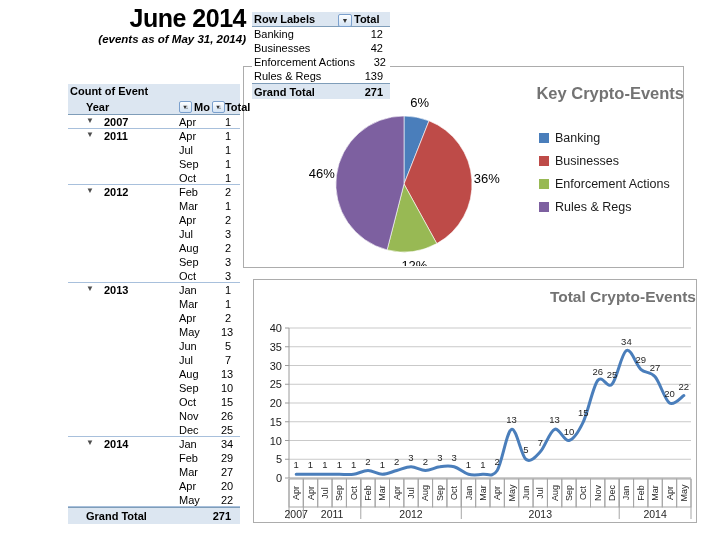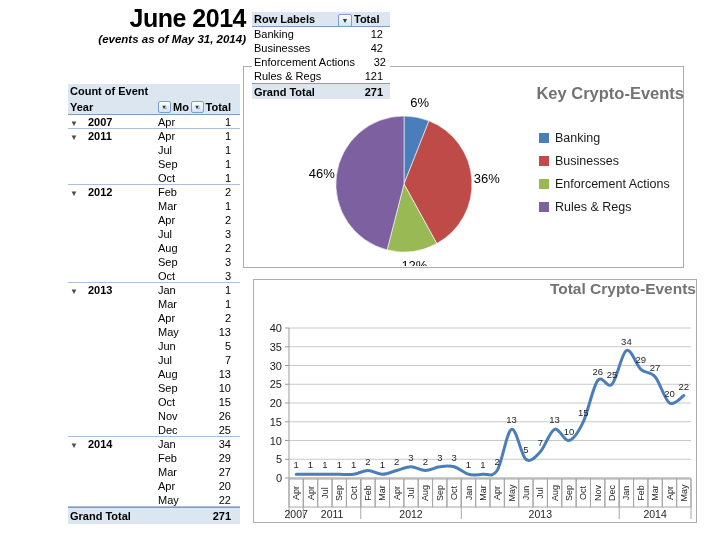--- a/index.html
+++ b/index.html
@@ -10,21 +10,21 @@
   #title-block { position:absolute; left:18px; top:5px; width:228px; text-align:right; color:#000; }
   .title-line { font-size:25px; font-weight:bold; line-height:27px; letter-spacing:-0.5px; }
   .subtitle   { font-size:11.5px; font-style:italic; font-weight:bold; margin-top:1px; }
 
   
   .frame { position:absolute; background:#fff; border:1.5px solid #ACACAC; }
   #pie-frame  { left:243px; top:66px;  width:441px; height:202px; z-index:1; }
   #line-frame { left:253px; top:279px; width:444px; height:244px; z-index:1; }
   .chart-title { position:absolute; text-align:right; font-weight:bold; color:#737373; }
   #pie-title  { left:140px; top:17px; width:300px; font-size:16.5px; }
-  #line-title { left:0; top:0; width:100%; font-size:15.5px; }
+  #line-title { left:0; top:8px; width:100%; font-size:15.5px; }
   .chart-svg { position:absolute; left:0; top:0; }
 
   
   #pie-legend { position:absolute; left:295px; top:59px; }
   .legend-item { display:flex; align-items:center; height:23px; cursor:default; }
   .legend-swatch { width:10px; height:10px; margin-right:6px; flex:0 0 auto; }
   .legend-label { font-size:12.5px; color:#1a1a1a; white-space:nowrap; }
 
   
   #summary-table { position:absolute; left:252px; top:12px; width:138px; z-index:5; background:#fff; font-size:11px; }
@@ -34,22 +34,22 @@
   .st-label { flex:1; padding-left:2px; position:relative; white-space:nowrap; }
   .st-total { flex:0 0 38px; text-align:right; padding-right:7px; }
   .st-head .st-total { text-align:left; padding-left:2px; }
 
   
   #pivot-table { position:absolute; left:68px; top:84px; width:172px; font-size:11px; z-index:2; background:#fff; }
   .pt-title { height:15px; background:#DCE6F1; font-weight:bold; padding:1px 0 0 2px; }
   .pt-head  { display:flex; height:16px; background:#DCE6F1; font-weight:bold; align-items:center; border-bottom:1px solid #7F9DB9; }
   .pt-row   { display:flex; height:14px; align-items:center; }
   .pt-grand { display:flex; height:17px; align-items:center; background:#DCE6F1; font-weight:bold; border-top:1px solid #7F9DB9; }
-  .col-year  { flex:0 0 88px; display:flex; align-items:flex-end; padding-left:2px; position:relative; }
-  .col-month { flex:0 0 44px; padding-left:2px; display:flex; gap:2px; }
+  .col-year  { flex:0 0 88px; display:flex; align-items:flex-start; padding-left:18px; position:relative; }
+  .col-month { flex:0 0 44px; padding-left:2px; display:flex; gap:2px;margin-left:21px; }
   .col-total { flex:1; text-align:right; padding-right:9px; }
   .pt-sep { border-bottom:1px solid #A8C0DC; }
   .collapse-tri { display:inline-block; width:18px; font-size:8px; color:#4d4d4d; cursor:pointer; }
   .year-txt { font-weight:bold; }
 
   
   .sort-btn, .dd-btn {
     display:inline-block; width:13px; height:12px; border:1px solid #7BA0CD; border-radius:2px;
     background:linear-gradient(#FDFEFF,#D3E3F4); font-size:6px; line-height:10px; text-align:center;
     color:#333; letter-spacing:-1px; cursor:pointer; overflow:hidden;
@@ -244,21 +244,21 @@
         <div class="st-row">
           <div class="st-label">Businesses</div>
           <div class="st-total">42</div>
         </div>
         <div class="st-row">
           <div class="st-label">Enforcement Actions</div>
           <div class="st-total">32</div>
         </div>
         <div class="st-row">
           <div class="st-label">Rules &amp; Regs</div>
-          <div class="st-total">121</div>
+          <div class="st-total">139</div>
         </div>
       </div>
     <div class="st-row st-grand">
       <div class="st-label">Grand Total</div>
       <div class="st-total">271</div>
     </div>
   </div>
 
   <div id="pivot-table">
     <div class="pt-title">Count of Event</div>

